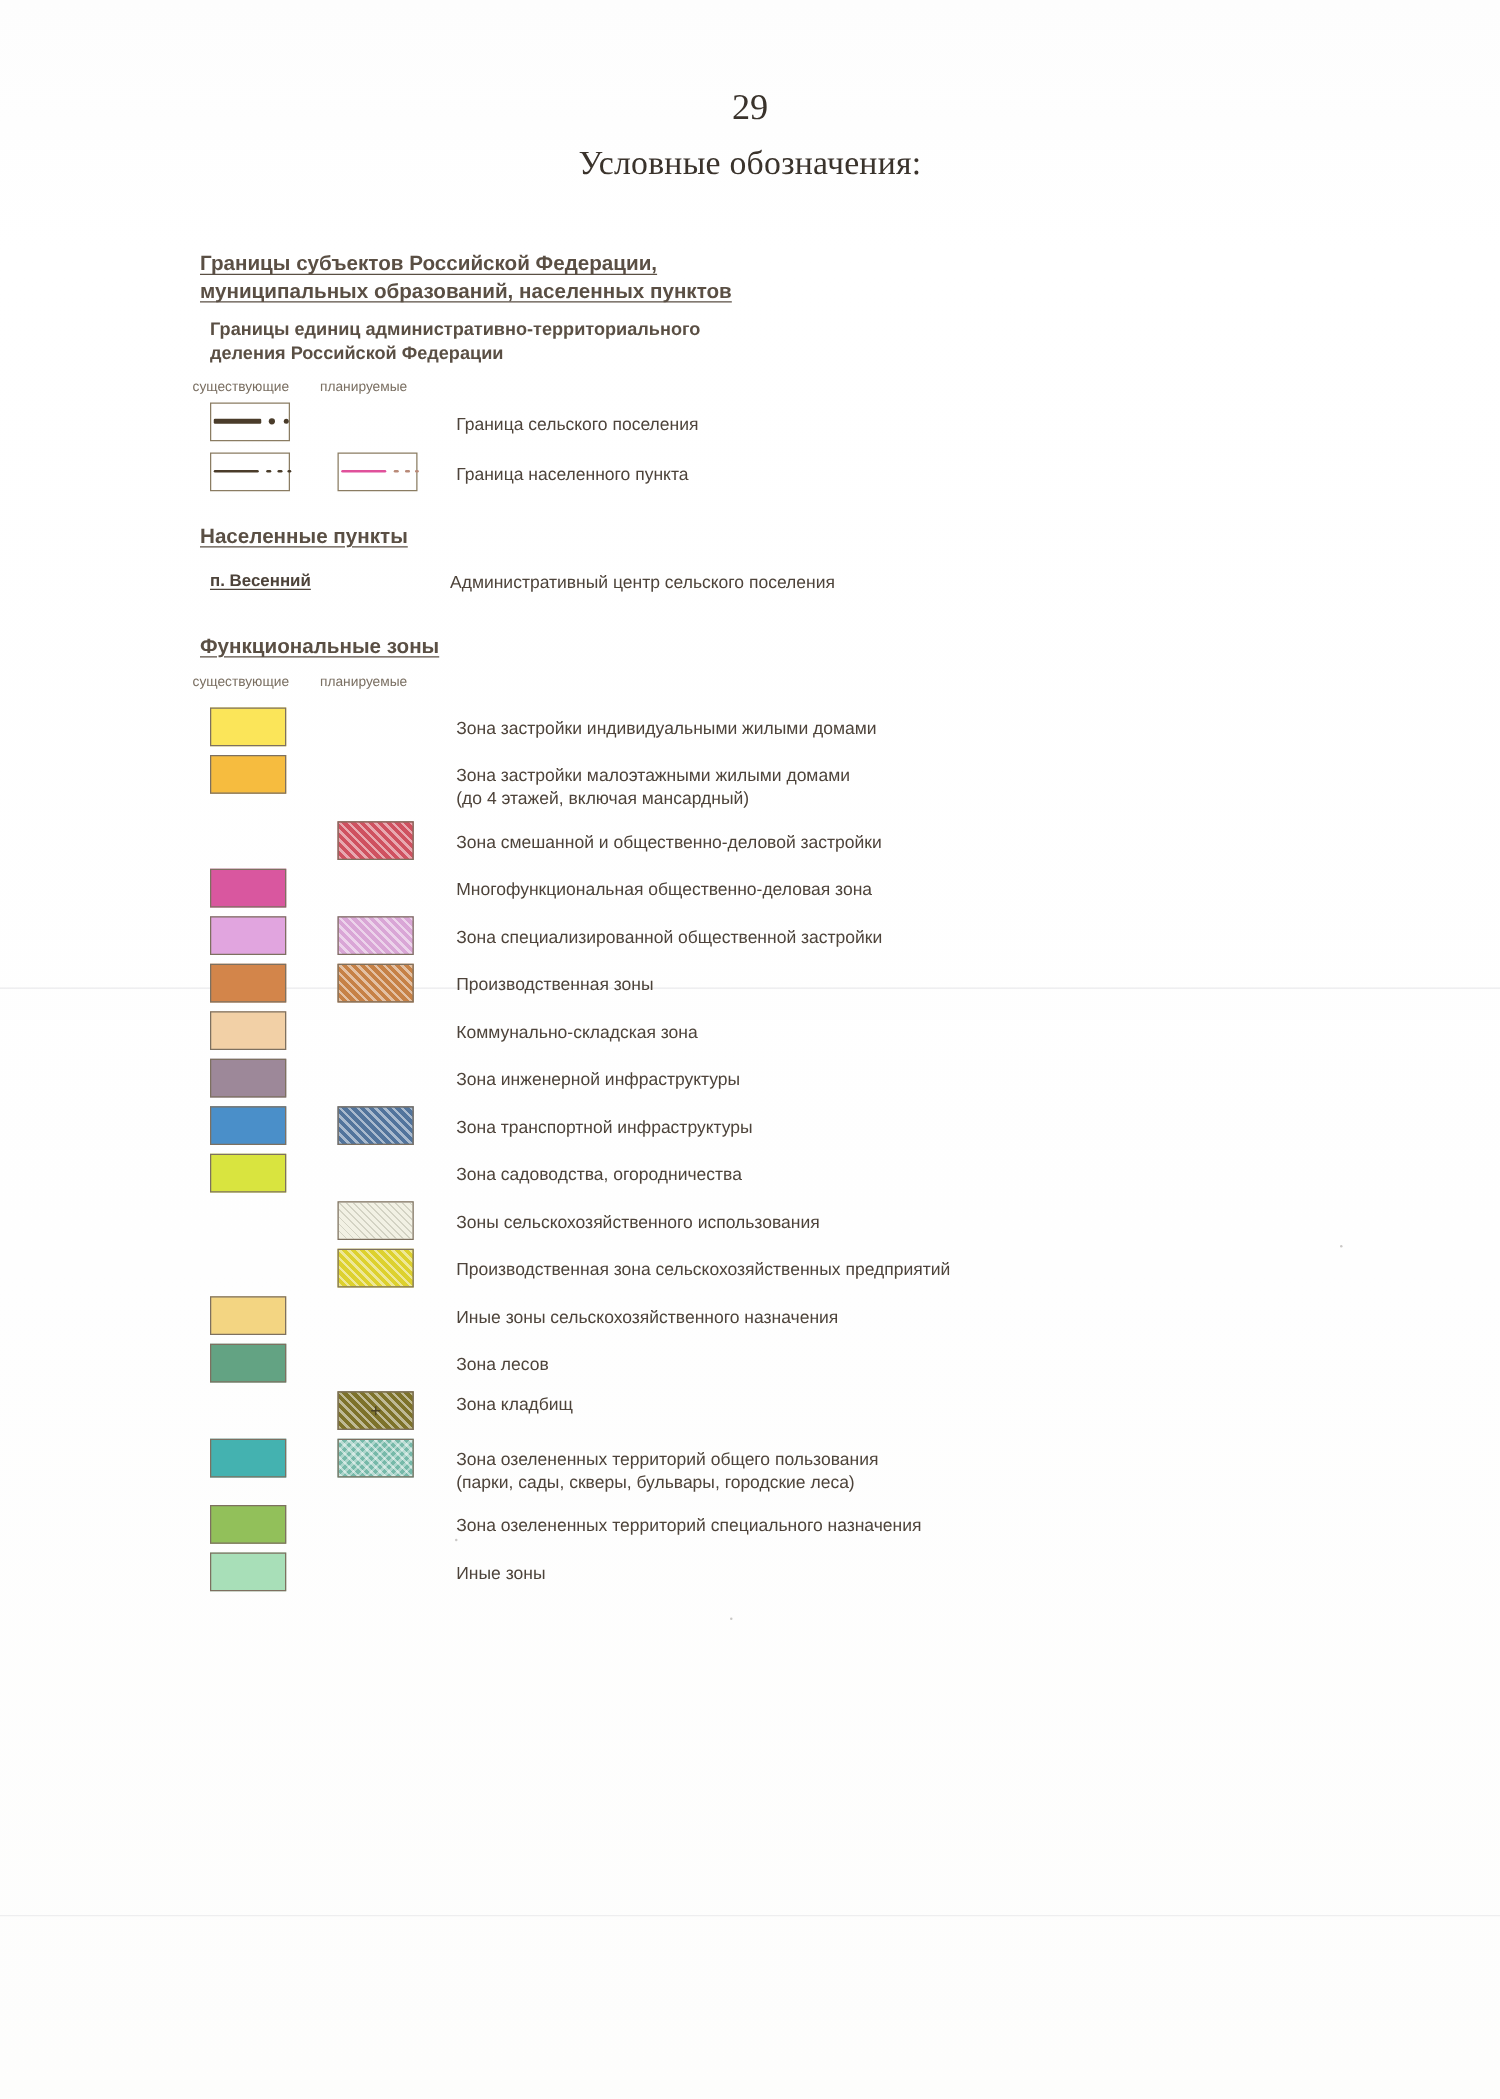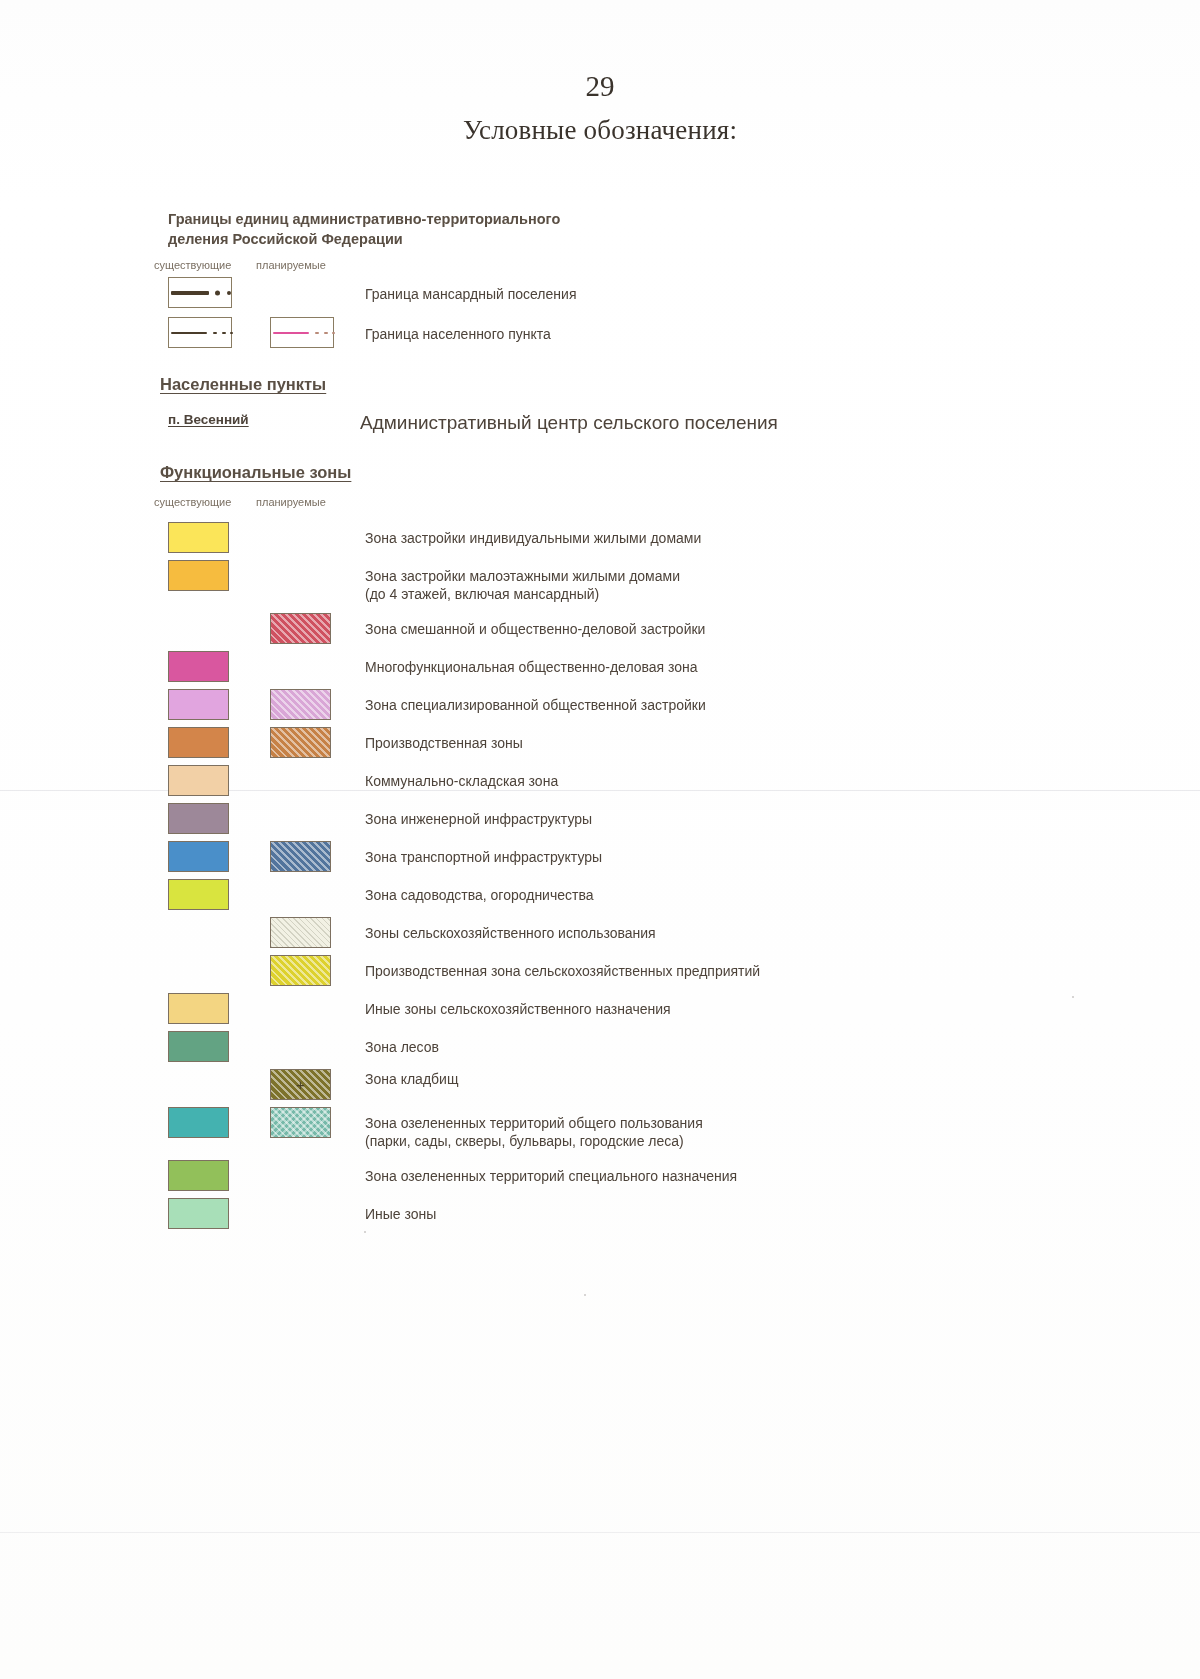--- a/index.html
+++ b/index.html
@@ -162,21 +162,21 @@
     font-weight: bold;
     color: #4d433a;
     text-decoration: underline;
     text-underline-offset: 2px;
     white-space: nowrap;
   }
   .place-label {
     position: absolute;
     left: 200px;
     top: 1px;
-    font-size: 19px;
+    font-size: 14px;
     color: #4d433a;
     white-space: nowrap;
   }
 
   
   .scanline {
     position: absolute;
     left: 0;
     width: 1200px;
     height: 1px;
@@ -200,41 +200,45 @@
 
   <div class="scanline" style="top:790px;"></div>
   <div class="scanline" style="top:1532px; background:rgba(185,185,195,0.22);"></div>
   <div class="speck" style="left:1072px; top:996px;"></div>
   <div class="speck" style="left:364px; top:1231px;"></div>
   <div class="speck" style="left:584px; top:1294px;"></div>
 
   <div class="content">
 
     <div>
+      <div class="section-title">
+        <span class="ln">Границы субъектов Российской Федерации,</span>
+        <span class="ln">муниципальных образований, населенных пунктов</span>
+      </div>
       <div class="sub-title">
         <span class="ln">Границы единиц административно-территориального</span>
         <span class="ln">деления Российской Федерации</span>
       </div>
 
       <div class="col-captions">
         <span class="cap-existing">существующие</span>
         <span class="cap-planned">планируемые</span>
       </div>
 
       <div class="legend-row" style="height:40px;">
         <div class="swatch-existing">
           <div class="bnd-box">
             <div class="bnd-line">
               <span class="seg" style="left:0px;  width:38px; height:4px; background:#4a3c2a;"></span>
               <span class="seg" style="left:44px; width:5px;  height:5px; background:#4a3c2a; border-radius:50%;"></span>
               <span class="seg" style="left:56px; width:4px;  height:4px; background:#4a3c2a; border-radius:50%;"></span>
             </div>
           </div>
         </div>
-        <div class="row-label" style="top:8px;">Граница мансардный поселения</div>
+        <div class="row-label" style="top:8px;">Граница сельского поселения</div>
       </div>
 
       <div class="legend-row" style="height:40px;">
         <div class="swatch-existing">
           <div class="bnd-box">
             <div class="bnd-line">
               <span class="seg" style="left:0px;  width:36px; height:2px; background:#4a3c2a;"></span>
               <span class="seg" style="left:42px; width:4px;  height:2px; background:#4a3c2a;"></span>
               <span class="seg" style="left:51px; width:4px;  height:2px; background:#4a3c2a;"></span>
               <span class="seg" style="left:59px; width:3px;  height:2px; background:#4a3c2a;"></span>

